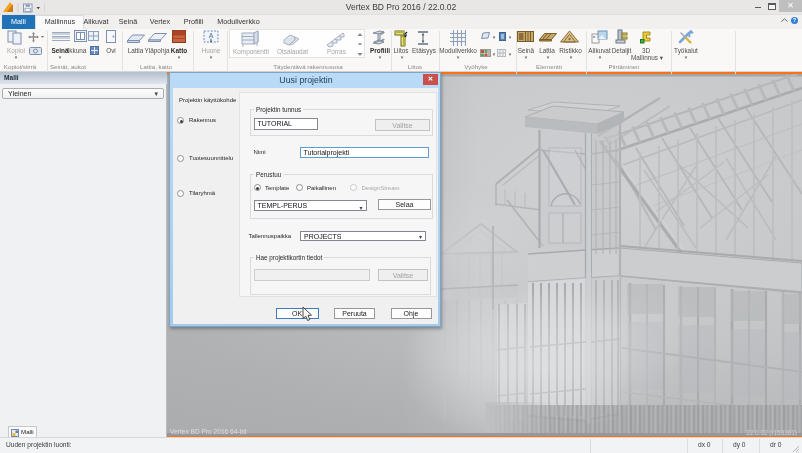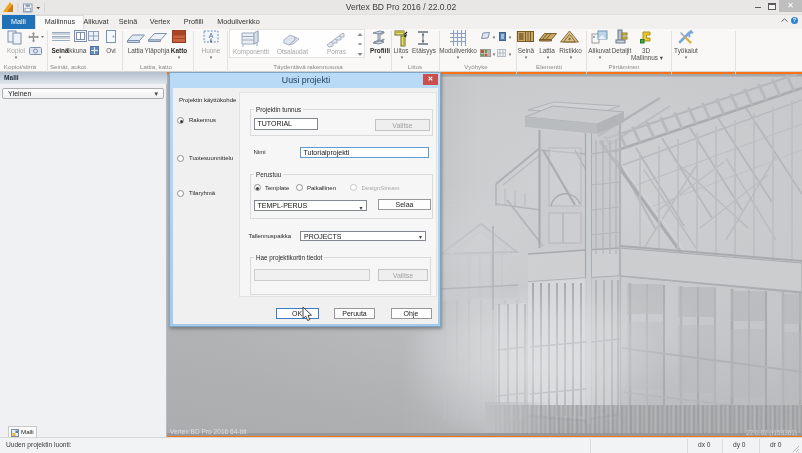--- a/index.html
+++ b/index.html
@@ -552,21 +552,21 @@
     <div class="stext" style="left:770px">dr 0</div>
     <svg class="abs" style="left:792px;top:7px" width="8" height="8" viewBox="0 0 8 8">
         <g stroke="#b5b5b5" stroke-width="1">
           <line x1="7" y1="1" x2="1" y2="7"></line>
           <line x1="7" y1="4" x2="4" y2="7"></line>
           <line x1="7" y1="7" x2="6.3" y2="7.7"></line>
         </g>
       </svg>
   </div>
   <div class="abs" id="dlg">
-    <div class="abs" id="dlgtitle">Uusi projekti</div>
+    <div class="abs" id="dlgtitle">Uusi projektin</div>
     <div class="abs" id="dlgx">✕</div>
     <div class="abs" id="dlgbody">
       <div class="dtext" style="left:6px;top:9px">Projektin käyttökohde</div>
       <div class="radio on" style="left:4px;top:29px"></div>
       <div class="dtext" style="left:16px;top:29px">Rakennus</div>
       <div class="radio" style="left:4px;top:66.5px"></div>
       <div class="dtext" style="left:16px;top:66.5px">Tuotesuunnittelu</div>
       <div class="radio" style="left:4px;top:102px"></div>
       <div class="dtext" style="left:16px;top:102px">Tilaryhmä</div>
       <div class="abs" id="dlgrp">

